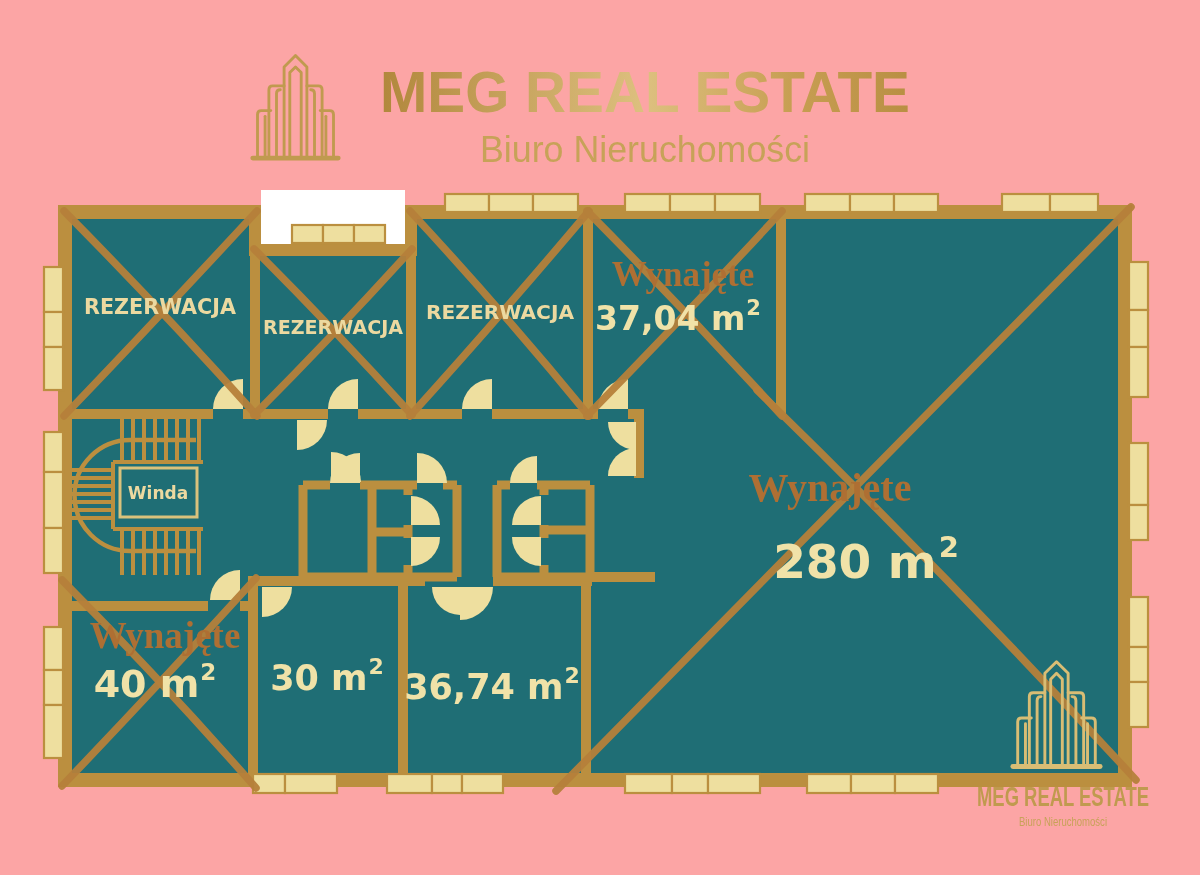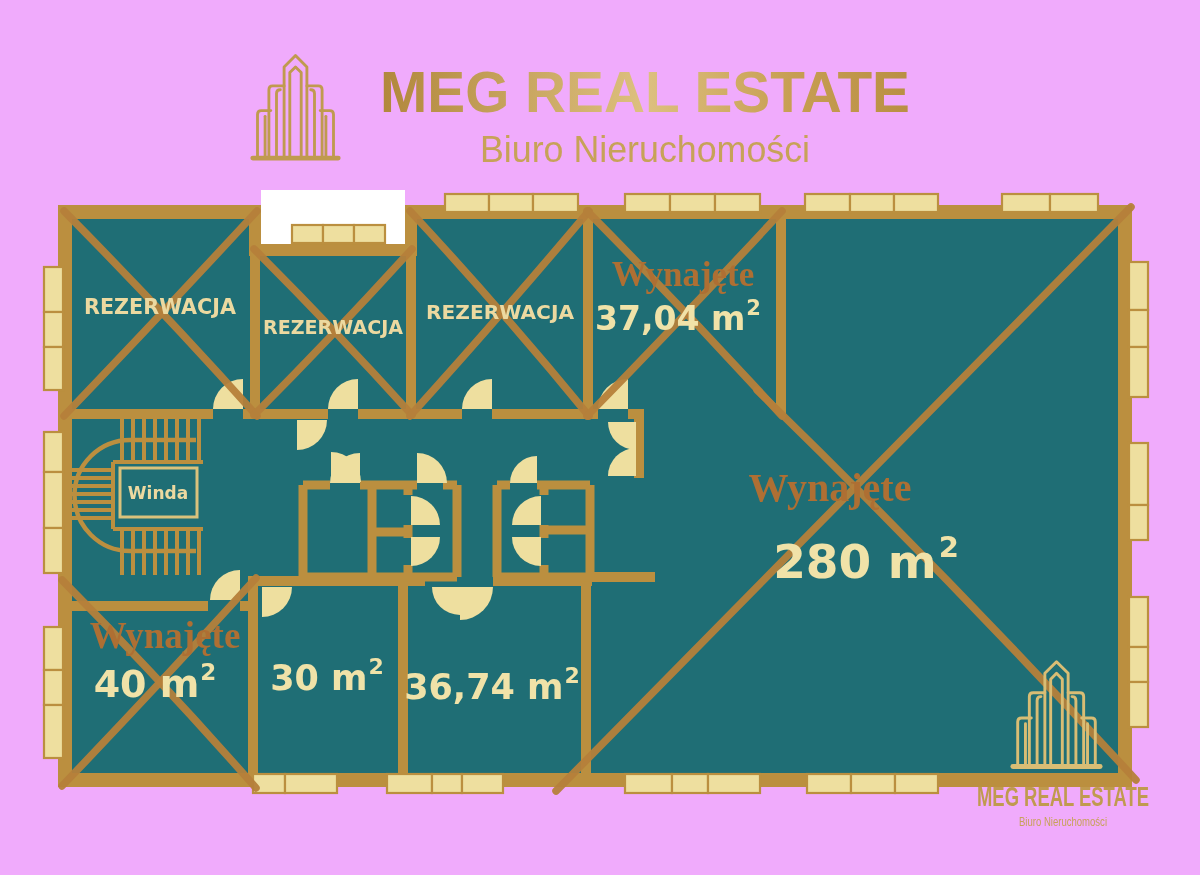--- a/index.html
+++ b/index.html
@@ -1,16 +1,16 @@
 <!DOCTYPE html>
 <html style="--floor: #1f6e75; --walls: #bb8f3f; --windows: #eedf9f; --stroke-x: #b5803a; --rented-text: #ae6f33; --area-text: #f0e2a8; --label-text: #ecd9a0; --logo-gold: #c09a4f; --logo-cream: #d9bd74; --tagline-gold: #c7a258;"><head>
 <meta charset="utf-8">
 <style>
   html,body{margin:0;padding:0;background:#ffffff;}
-  .stage{position:relative;width:1200px;height:875px;background:#f0abfc;overflow:hidden;
+  .stage{position:relative;width:1200px;height:875px;background:#fca5a5;overflow:hidden;
          font-family:"DejaVu Sans","Liberation Sans",sans-serif;}
   svg{position:absolute;inset:0;}
   
   :root{
     --floor:#1f6e75; --walls:#bb8f3f; --windows:#eedf9f; --stroke-x:#b5803a;
     --rented-text:#ae6f33; --area-text:#f0e2a8; --label-text:#ecd9a0;
     --logo-gold:#c09a4f; --logo-cream:#d9bd74; --tagline-gold:#c7a258;
   }
   .floor-base{fill:var(--floor);}
   .notch{fill:#ffffff;}

